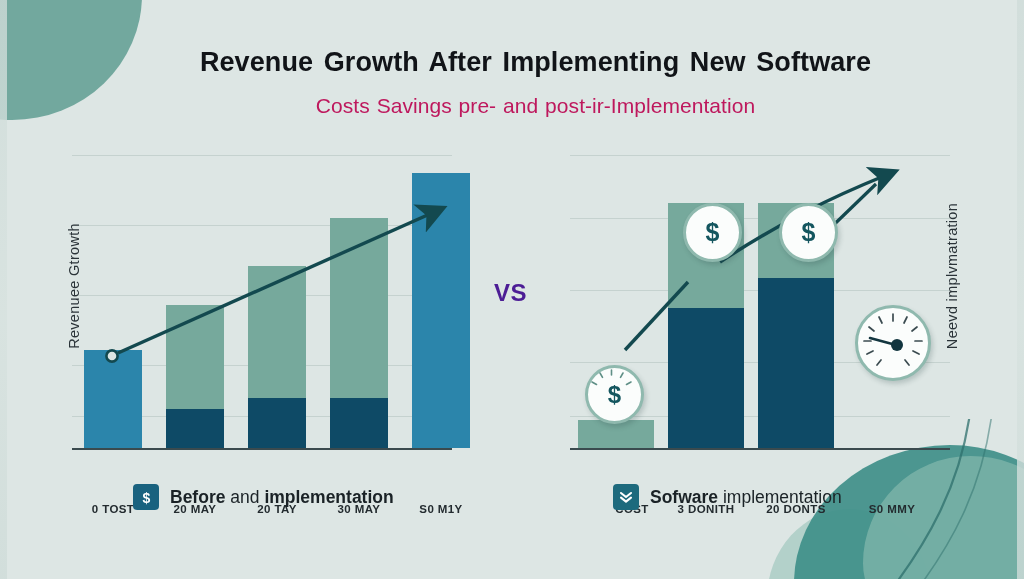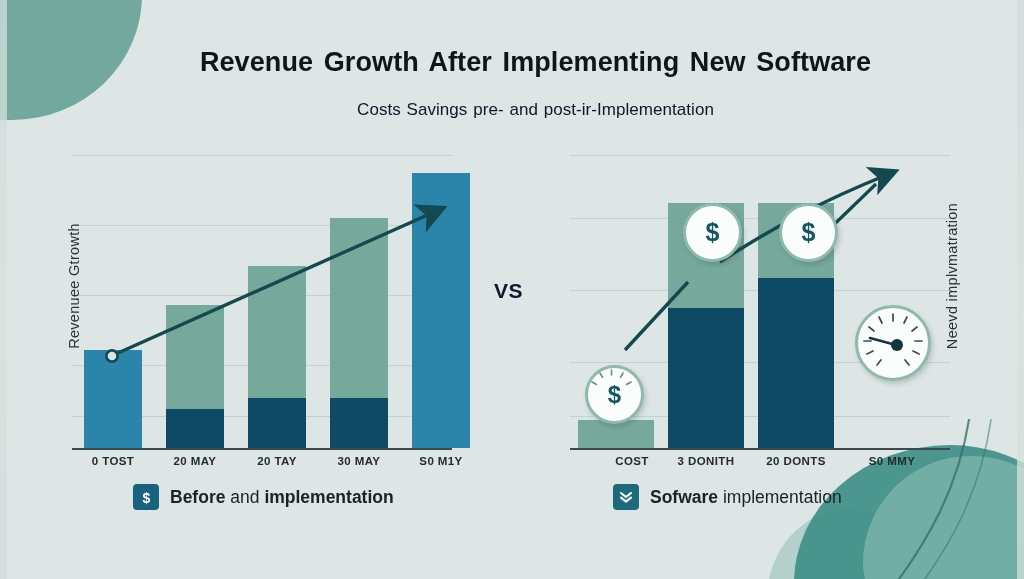--- a/index.html
+++ b/index.html
@@ -98,23 +98,23 @@
   }
   .title {
     font-size: 27px;
     font-weight: bold;
     color: #111418;
     letter-spacing: 0.1px;
     word-spacing: 3px;
     line-height: 1.1;
   }
   .subtitle {
-    margin-top: 22px;
-    font-size: 17px;
-    color: #0f172a;
+    margin-top: 16px;
+    font-size: 21px;
+    color: #be185d;
     letter-spacing: 0.05px;
     word-spacing: 1px;
   }
 
   
   .panel {
     position: absolute;
     top: 150px;
     height: 300px;
   }
@@ -167,20 +167,21 @@
     height: 18px;
   }
   .xlabel {
     position: absolute;
     font-size: 11.5px;
     font-weight: bold;
     color: #232b2f;
     letter-spacing: 0.4px;
     white-space: nowrap;
     transform: translateX(-50%);
+    margin-top: 48px;
   }
 
   
   .yaxis-title {
     position: absolute;
     font-size: 14.5px;
     color: #2a3338;
     white-space: nowrap;
     letter-spacing: 0.3px;
   }
@@ -199,23 +200,23 @@
     transform-origin: center;
     width: 300px;
     text-align: center;
   }
 
   
   .vs-badge {
     position: absolute;
     left: 494px;
     top: 279px;
-    font-size: 21px;
+    font-size: 24px;
     font-weight: bold;
-    color: #0f172a;
+    color: #4c1d95;
     letter-spacing: 0.5px;
     z-index: 6;
   }
 
   
   .coin {
     position: absolute;
     border-radius: 50%;
     background: #fbfdfc;
     border: 3px solid #8fb9ae;

